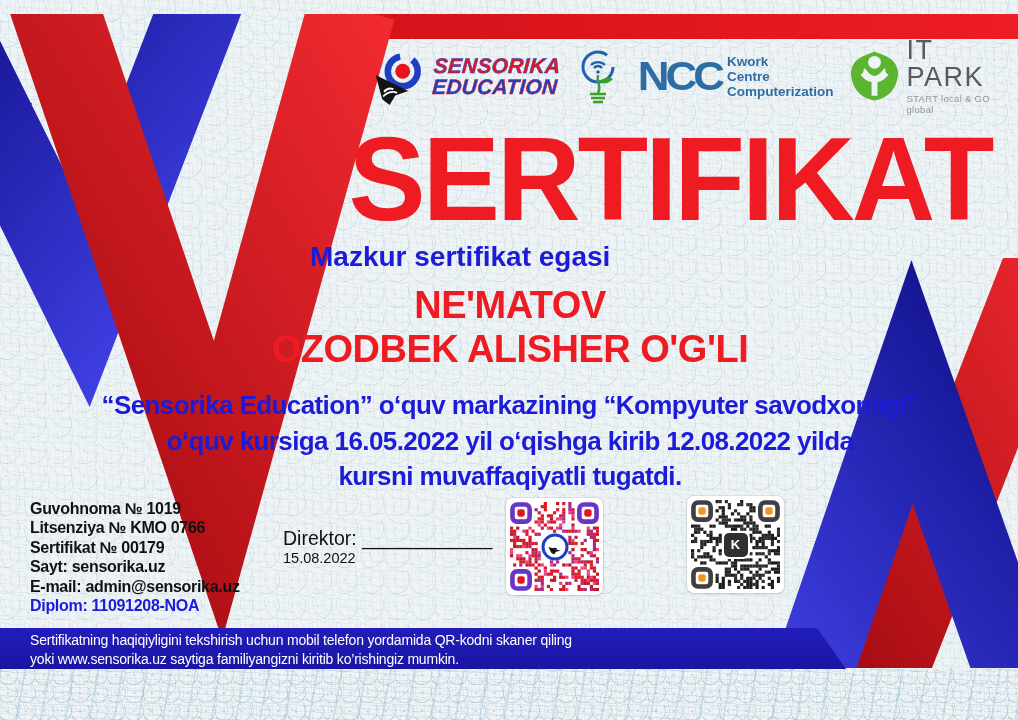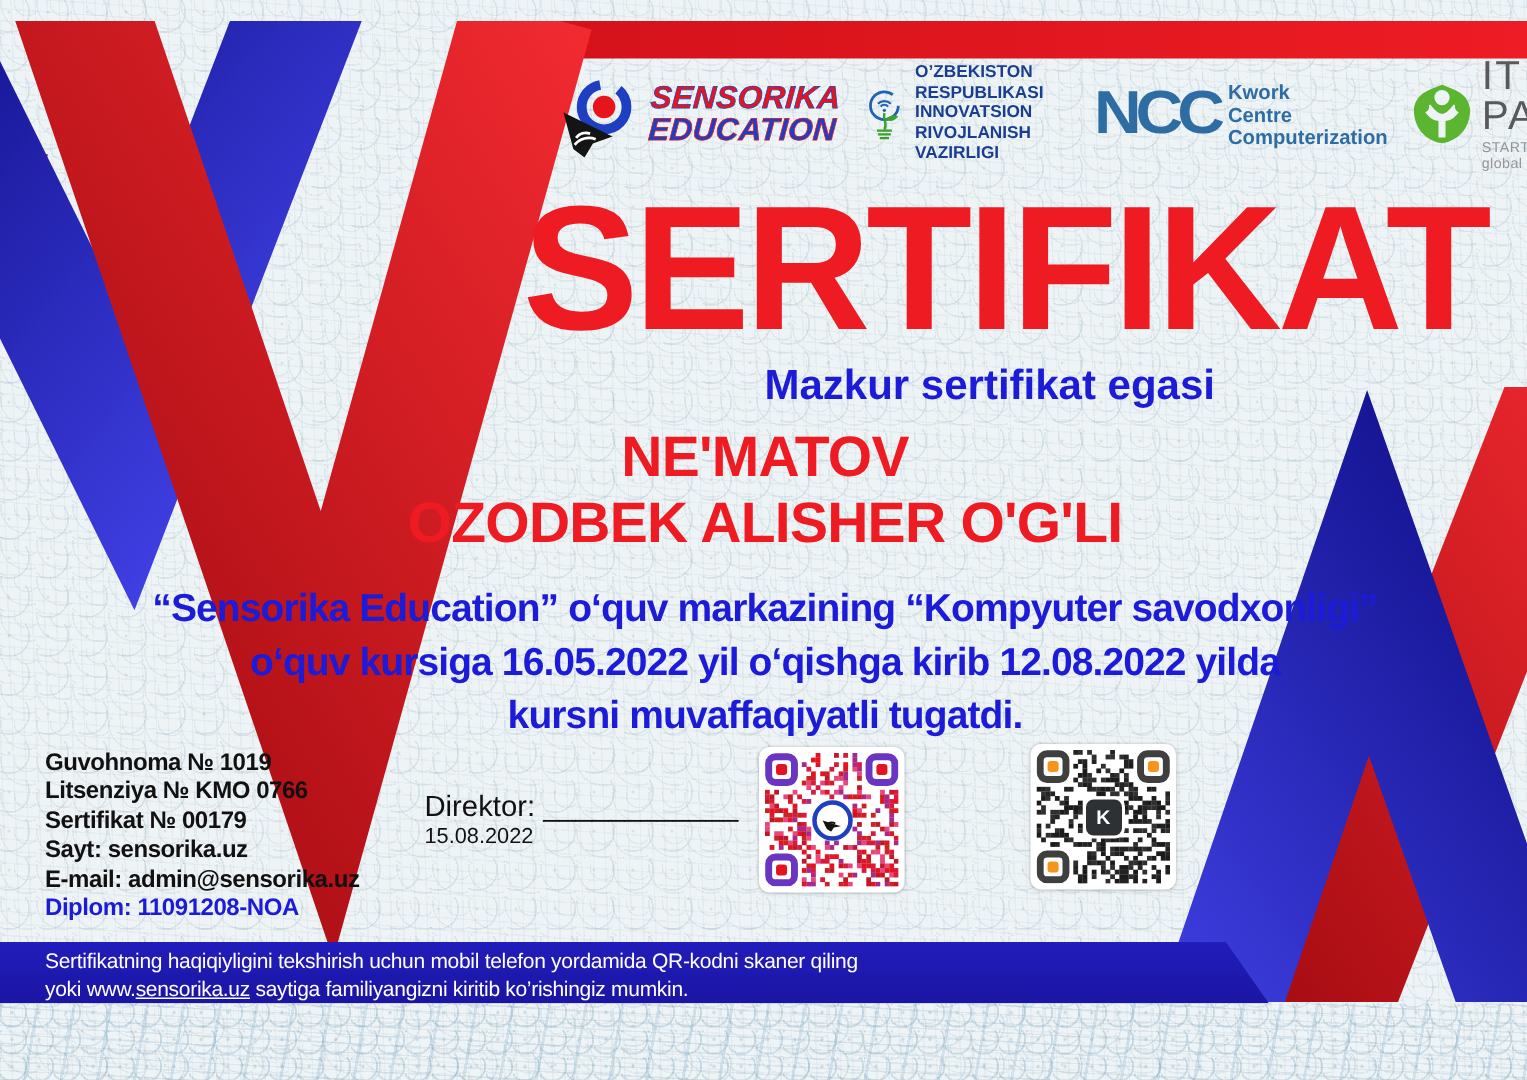--- a/index.html
+++ b/index.html
@@ -31,21 +31,21 @@
   .sens-2{color:#1d3fc0;-webkit-text-stroke:.5px #e8141c;}
   .ministry-text{color:#1a3e8f;font-family:"Liberation Serif",serif;font-weight:700;font-size:11.5px;line-height:13.5px;}
   .ncc-abbr{color:#2e6da4;font-weight:700;font-size:44px;letter-spacing:-4px;line-height:44px;transform:scaleY(.92);}
   .ncc-text{color:#2e6da4;font-weight:700;font-size:13.5px;line-height:15px;}
   .itp-name{color:#58595b;font-size:27px;letter-spacing:1.5px;line-height:27px;}
   .itp-tag{color:#939598;font-size:9.5px;letter-spacing:.3px;margin-top:2px;}
   
   .title{position:absolute;left:322px;top:119px;width:696px;z-index:2;text-align:center;
     color:#ee1b23;font-weight:700;font-size:118px;line-height:1.02;letter-spacing:-3px;
     transform:scaleX(.98);transform-origin:50% 0;white-space:nowrap;}
-  .subtitle{position:absolute;left:310px;top:241px;width:500px;z-index:2;text-align:right;
+  .subtitle{position:absolute;left:310px;top:241px;width:500px;z-index:2;text-align:left;
     color:#1b1bd8;font-weight:700;font-size:28px;}
   .recipient{position:absolute;left:110px;top:283px;width:800px;z-index:2;text-align:center;
     color:#ee1b23;font-weight:700;font-size:38px;line-height:44px;letter-spacing:-.5px;white-space:nowrap;}
   .body-par{position:absolute;left:85px;top:388px;width:850px;z-index:2;text-align:center;
     color:#1b1bd8;font-weight:700;font-size:26px;line-height:35.5px;letter-spacing:-.6px;white-space:nowrap;}
   
   .details{position:absolute;left:30px;top:499px;z-index:2;color:#111;font-weight:700;
     font-size:16px;line-height:19.4px;letter-spacing:-.3px;}
   .details .line{white-space:nowrap;}
   .details .blue{color:#1b1bd8;}
@@ -61,21 +61,21 @@
   .qrc-ring{width:27px;height:27px;border-radius:50%;background:#fff;border:3.5px solid #1d3fc0;
     display:flex;align-items:center;justify-content:center;}
   .qrc-badge{width:24px;height:24px;border-radius:5px;background:#2e3133;color:#fff;
     display:flex;align-items:center;justify-content:center;font-weight:700;font-size:13px;
     box-shadow:0 0 0 2px #fff;}
   
   .footer-bar{position:absolute;left:0;top:628px;width:846px;height:41px;z-index:3;
     background:linear-gradient(180deg,#221dbb,#1a15a2);
     clip-path:polygon(0 0,96.6% 0,100% 100%,0 100%);
     color:#fff;font-size:14px;line-height:18.6px;letter-spacing:-.2px;padding:3px 0 0 30px;white-space:nowrap;}
-  .footer-bar .u{text-decoration:underline;cursor:pointer;}
+  .footer-bar .u{cursor:pointer;}
 </style>
 </head>
 <body>
 
 <div class="certificate">
 
   <svg class="decor" width="1018" height="720" viewBox="0 0 1018 720">
     <defs>
       <linearGradient id="gB" x1="0" y1="0" x2="1" y2="1">
         <stop offset="0" stop-color="#10108a"></stop>
@@ -128,25 +128,20 @@
     <div class="logo">
       <svg width="46" height="58" viewBox="0 0 46 58">
         <circle cx="22" cy="20" r="15" fill="none" stroke="#1f63b0" stroke-width="3" stroke-dasharray="80 15"></circle>
         <path d="M15,18 a10 10 0 0 1 14,0" fill="none" stroke="#1f63b0" stroke-width="2.4"></path>
         <path d="M18,21 a5 5 0 0 1 8,0" fill="none" stroke="#1f63b0" stroke-width="2.4"></path>
         <circle cx="22" cy="25" r="1.8" fill="#1f63b0"></circle>
         <path d="M22,28 C20,36 26,38 22,46" fill="none" stroke="#3aa12d" stroke-width="2.6"></path>
         <path d="M23,34 q10,-6 14,-2 q-8,8 -14,2" fill="#3aa12d"></path>
         <path d="M14,47 h16 M15,51 h14 M17,55 h10" stroke="#3aa12d" stroke-width="2.4" fill="none"></path>
       </svg>
-      <div class="ministry-text">
-        <div>O’ZBEKISTON RESPUBLIKASI</div>
-        <div>INNOVATSION RIVOJLANISH</div>
-        <div>VAZIRLIGI</div>
-      </div>
     </div>
 
     <div class="logo">
       <div class="ncc-abbr">NCC</div>
       <div class="ncc-text">
         <div>Kwork</div>
         <div>Centre</div>
         <div>Computerization</div>
       </div>
     </div>

